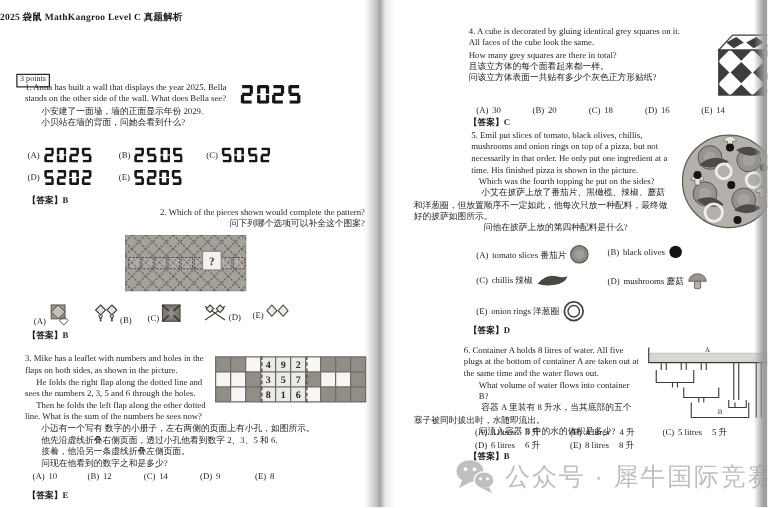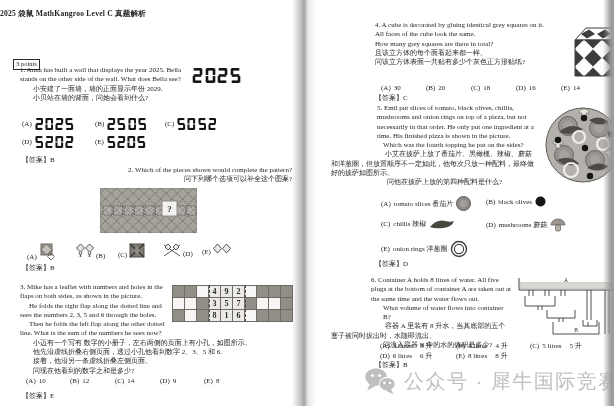--- a/index.html
+++ b/index.html
@@ -8,21 +8,21 @@
   .page{position:absolute;top:0;bottom:0;background:#fff;}
   #left-page{left:0;width:296px;}
   #right-page{left:331px;width:295px;}
   .abs{position:absolute;}
   .t{font-size:7px;line-height:9.3px;}
   .zh{margin-left:13px;}
   .title{position:absolute;top:9px;left:0;width:100%;text-align:left;
          font-size:7.6px;font-weight:bold;letter-spacing:.2px;}
   .points-box{position:absolute;left:13px;top:59px;border:1px solid #2b2b2b;
               font-size:6.5px;padding:0 2px;line-height:8.5px;}
-  .ans{position:absolute;font-size:7px;font-weight:normal;}
+  .ans{position:absolute;font-size:7px;font-weight:bold;}
   .optrow{position:absolute;height:16px;width:100%;}
   .opt{position:absolute;display:inline-flex;align-items:center;gap:3px;font-size:7px;}
   .opt .plain{font-size:7px;}
   .seg{display:inline-flex;gap:1.5px;align-items:center;}
   .seg-lg svg{width:11px;height:15px;}
   .seg-sm svg{width:8.6px;height:12px;}
   .p-opt{position:absolute;display:inline-flex;align-items:flex-end;gap:2px;font-size:7px;}
   .p-opt svg{margin-bottom:1px;}
   
   .grid-wrap{position:relative;float:right;margin:2px 0 3px 5px;}

